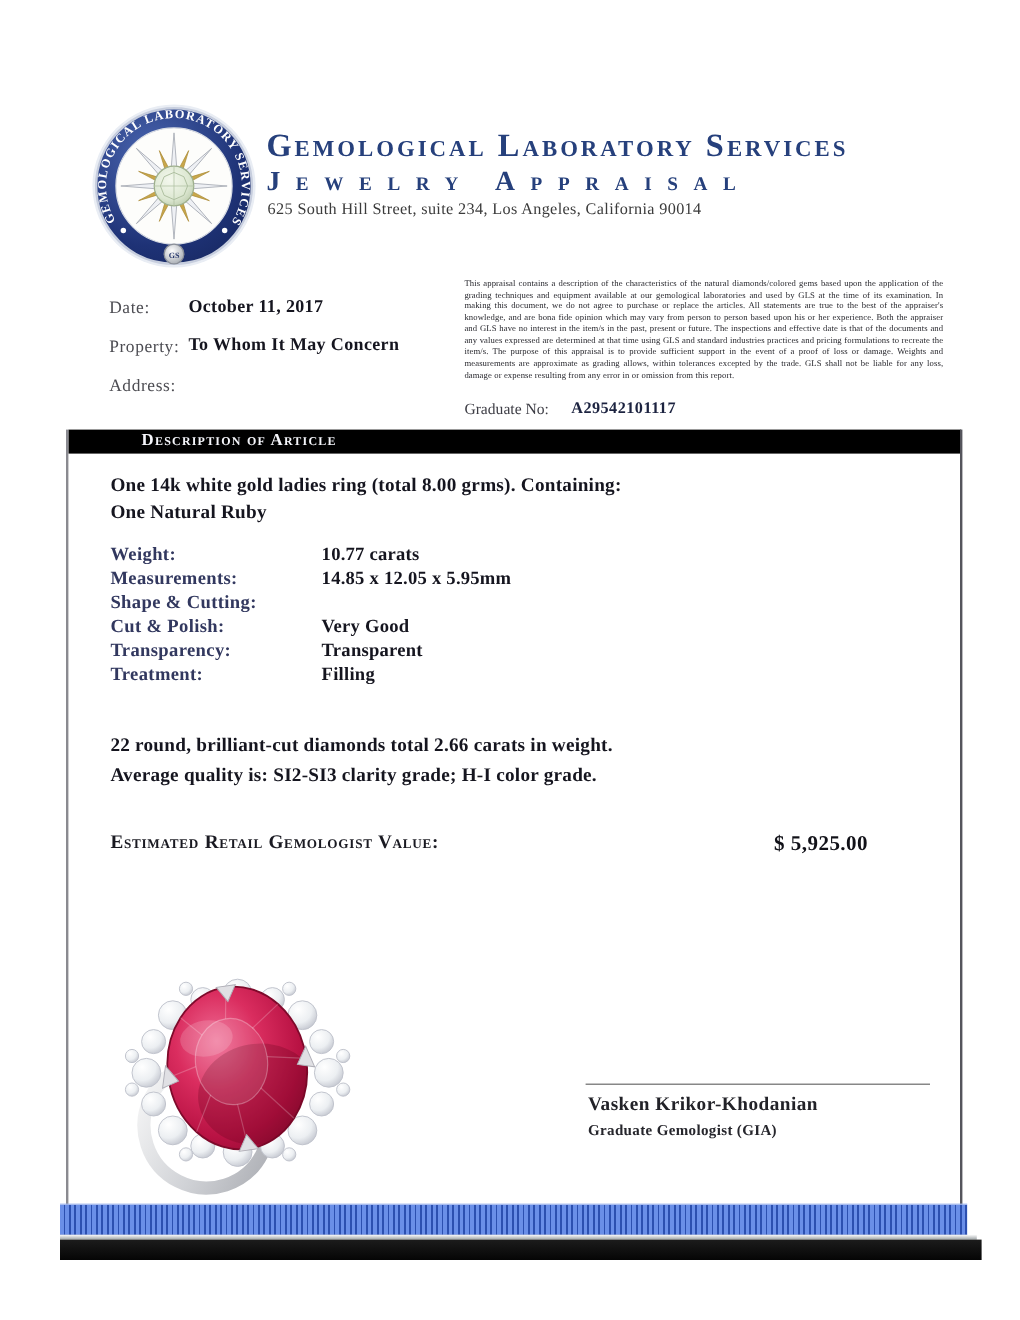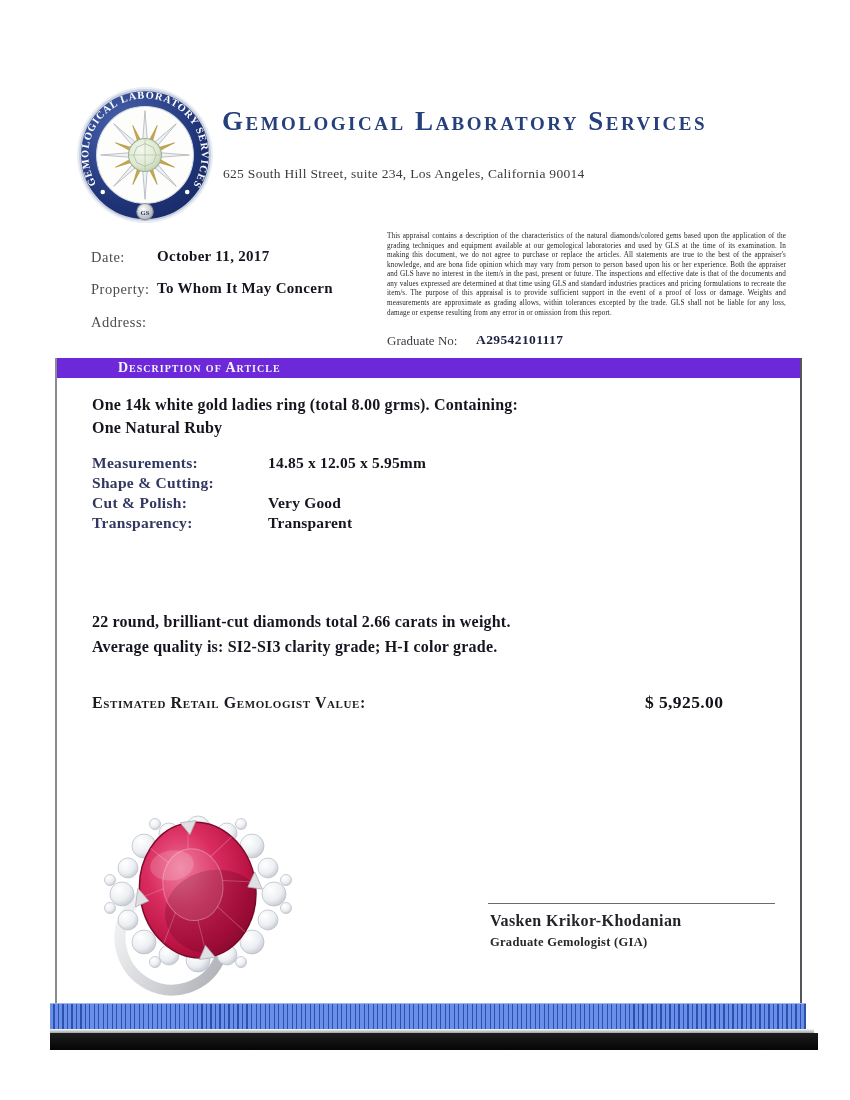--- a/index.html
+++ b/index.html
@@ -25,21 +25,21 @@
   .meta-value{font-size:15px;font-weight:bold;color:#15151f;letter-spacing:.3px;}
   .disclaimer{
     font-size:7.2px;line-height:1.33;color:#26262c;text-align:justify;
     width:399px;letter-spacing:.1px;
   }
   .appr-label{font-size:13px;color:#3c3c44;}
   .appr-value{font-size:13.5px;font-weight:bold;color:#1c2340;letter-spacing:.4px;}
 
   
   .section-bar{
-    left:57px;top:358px;width:744px;height:20px;background:#6d28d9;
+    left:57px;top:358px;width:744px;height:20px;background:#000000;
     display:flex;align-items:center;box-sizing:border-box;padding-left:61px;
   }
   .section-title{
     font-variant:small-caps;font-weight:bold;color:#f4f5fa;
     font-size:14px;letter-spacing:1px;
   }
   .vline{width:2px;background:#8a8a90;top:358px;height:646px;}
 
   
   .body-bold{font-size:16px;font-weight:bold;color:#15151f;letter-spacing:.2px;white-space:nowrap;}
@@ -125,20 +125,21 @@
       <line x1="67" y1="51" x2="67" y2="83" stroke="#aebfa0" stroke-width="0.6"></line>
       <line x1="51" y1="67" x2="83" y2="67" stroke="#aebfa0" stroke-width="0.6"></line>
       <circle cx="26" cy="103" r="2.2" fill="#ffffff"></circle>
       <circle cx="108" cy="103" r="2.2" fill="#ffffff"></circle>
       <circle cx="67" cy="122" r="8" fill="url(#medalGrad)" stroke="#8a8f98" stroke-width="1"></circle>
       <text x="67" y="125" text-anchor="middle" font-size="6.5" font-weight="bold" fill="#2a3a6e" font-family="'Liberation Serif',serif">GS</text>
     </svg>
   </div>
 
   <div class="abs org-name" style="left:222px;top:106px;">Gemological Laboratory Services</div>
+  <div class="abs doc-type" style="left:222px;top:138px;">Jewelry Appraisal</div>
   <div class="abs addr-line" style="left:223px;top:166px;">625 South Hill Street, suite 234, Los Angeles, California 90014</div>
 
   <div class="abs meta-label" style="left:91px;top:249px;">Date:</div>
   <div class="abs meta-value" style="left:157px;top:248px;">October 11, 2017</div>
 
   <div class="abs meta-label" style="left:91px;top:281px;">Property:</div>
   <div class="abs meta-value" style="left:157px;top:280px;">To Whom It May Concern</div>
 
   <div class="abs meta-label" style="left:91px;top:314px;">Address:</div>
   <div class="abs meta-value" style="left:157px;top:313px;"></div>
@@ -152,33 +153,41 @@
     <span class="section-title">Description of Article</span>
   </div>
   <div class="abs vline" style="left:55px;"></div>
   <div class="abs vline" style="left:800px;background:#55555c;"></div>
 
   <div class="abs body-bold" style="left:92px;top:396px;">One 14k white gold ladies ring (total 8.00 grms). Containing:</div>
   <div class="abs body-bold" style="left:92px;top:419px;">One Natural Ruby</div>
 
   <div class="abs" style="left:92px;top:454px;width:650px;">
     <div class="spec-row" style="position:relative;">
+      <span class="spec-label">Weight:</span>
+      <span class="spec-value">10.77 carats</span>
+    </div>
+    <div class="spec-row" style="position:relative;">
       <span class="spec-label">Measurements:</span>
       <span class="spec-value">14.85 x 12.05 x 5.95mm</span>
     </div>
     <div class="spec-row" style="position:relative;">
       <span class="spec-label">Shape &amp; Cutting:</span>
     </div>
     <div class="spec-row" style="position:relative;">
       <span class="spec-label">Cut &amp; Polish:</span>
       <span class="spec-value">Very Good</span>
     </div>
     <div class="spec-row" style="position:relative;">
       <span class="spec-label">Transparency:</span>
       <span class="spec-value">Transparent</span>
+    </div>
+    <div class="spec-row" style="position:relative;">
+      <span class="spec-label">Treatment:</span>
+      <span class="spec-value">Filling</span>
     </div>
   </div>
 
   <div class="abs body-bold" style="left:92px;top:613px;">22 round, brilliant-cut diamonds total 2.66 carats in weight.</div>
   <div class="abs body-bold" style="left:92px;top:638px;">Average quality is: SI2-SI3 clarity grade; H-I color grade.</div>
 
   <div class="abs value-label" style="left:92px;top:694px;">Estimated Retail Gemologist Value:</div>
   <div class="abs value-amount" style="left:645px;top:692px;">$ 5,925.00</div>
 
   <div class="abs" style="left:58px;top:812px;width:272px;height:192px;">

